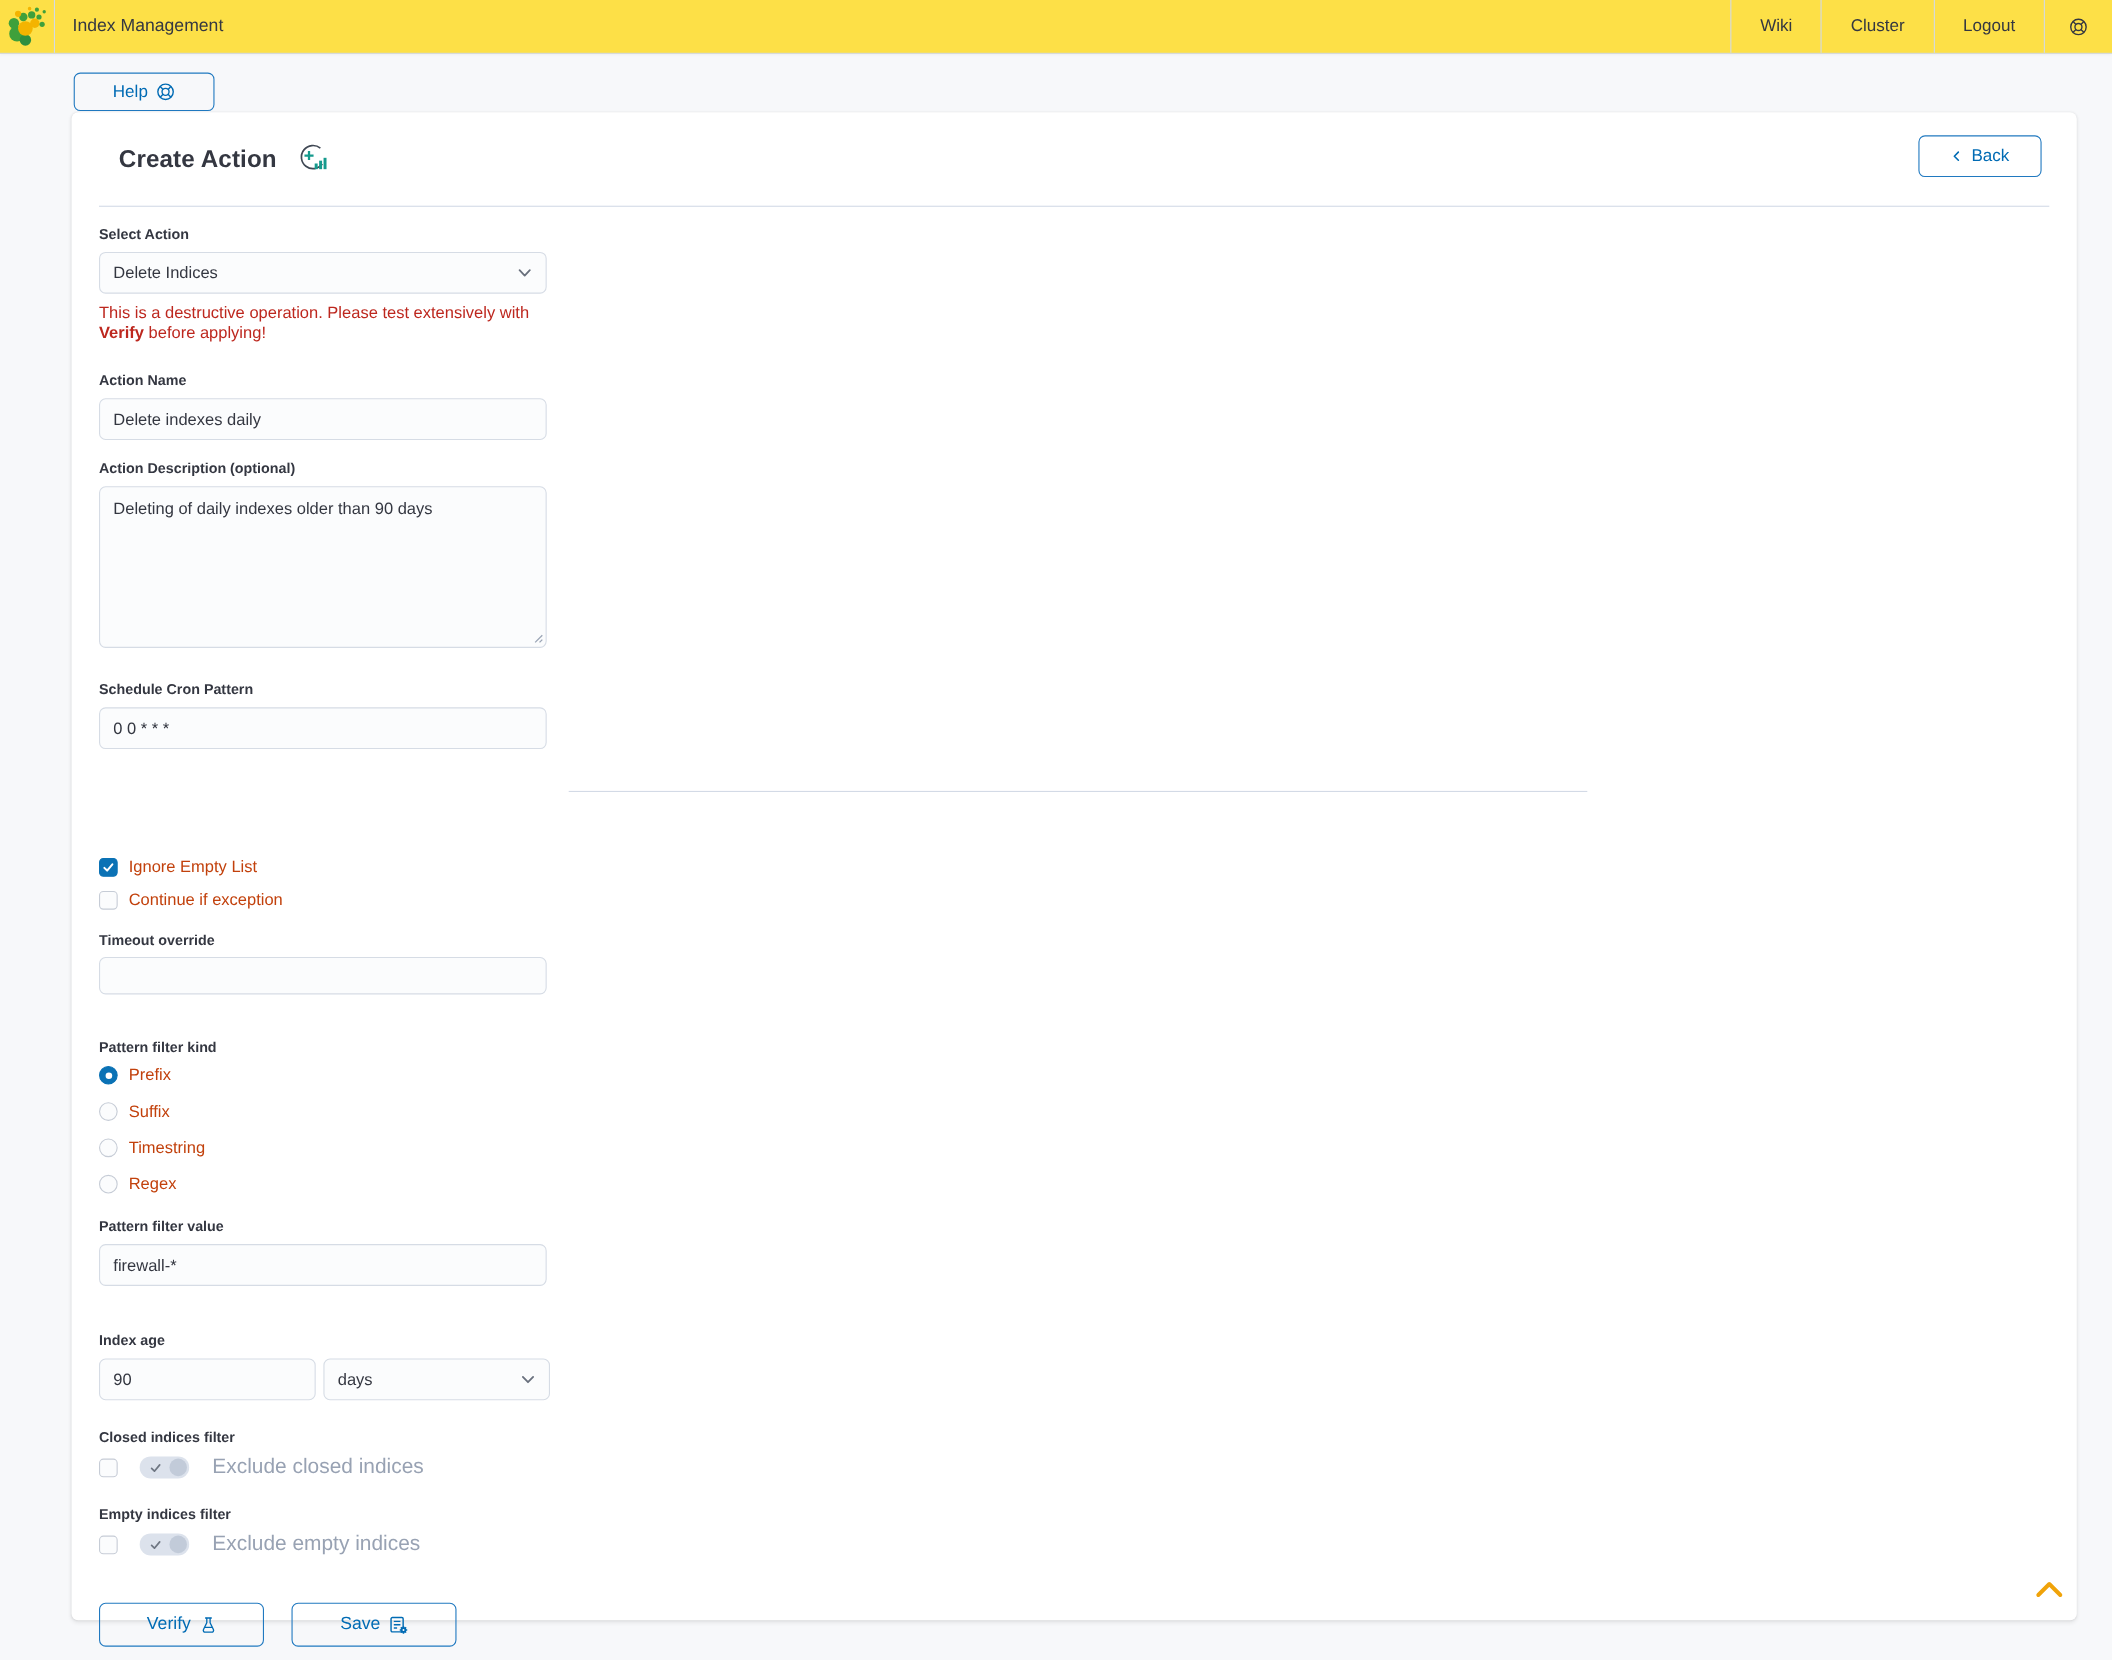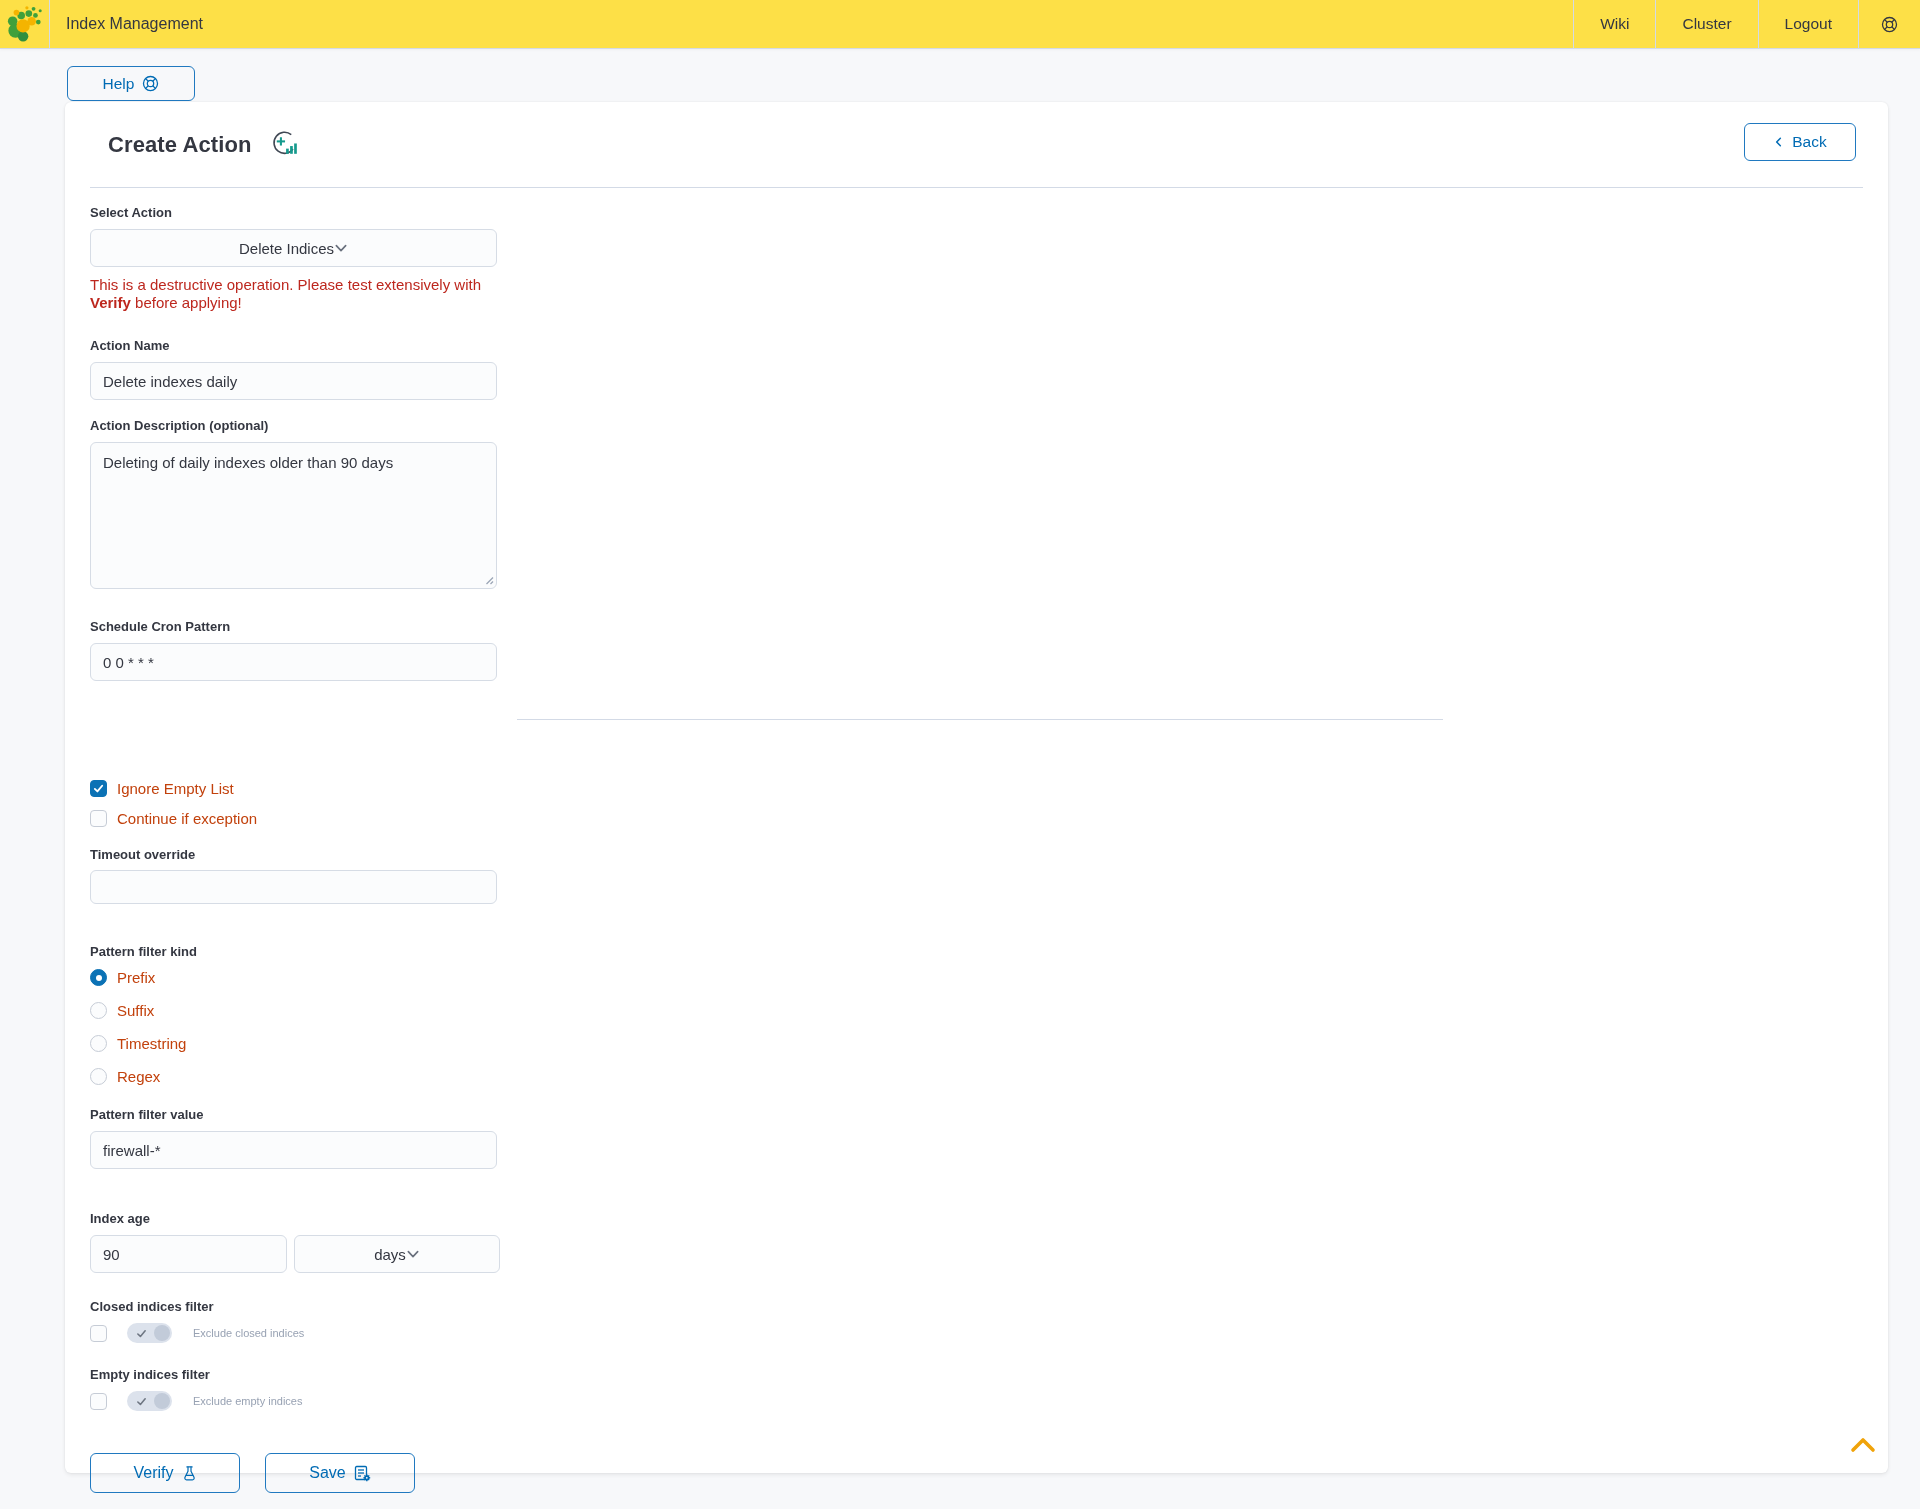--- a/index.html
+++ b/index.html
@@ -47,21 +47,21 @@
 
   .form { margin-left: 25px; width: 410px; }
   .field-label { font-size: 13px; font-weight: 700; color: #343741; line-height: 16px; }
   .control {
     width: 407px; height: 38px; background: #fbfcfd;
     border: 1px solid #d6dce5; border-radius: 6px;
     padding: 0 12px; font-size: 15px; color: #343741;
     font-family: inherit; display: flex; align-items: center;
   }
   input.control { display: block; line-height: 36px; }
-  .select { justify-content: center; cursor: pointer; }
+  .select { justify-content: space-between; cursor: pointer; }
   .select .chev { color: #69707D; flex: 0 0 auto; }
   .ta-wrap { position: relative; width: 407px; }
   textarea.control { height: 147px; padding: 10px 12px; resize: none; line-height: 20px; }
   .resize-corner { position: absolute; right: 3px; bottom: 4px; }
 
   .warning { font-size: 15px; color: #BD271E; line-height: 18px; }
   .warning strong { font-weight: 700; }
 
   .mid-rule { border: none; border-top: 1px solid #d3dae6; width: 926px; margin-left: 452px; }
 
@@ -74,21 +74,21 @@
   .radio-row { display: flex; align-items: center; gap: 10px; font-size: 15px; color: #c2410c; cursor: pointer; }
   .radio { width: 17px; height: 17px; border-radius: 50%; background: #fbfcfd; border: 1px solid #c6ccd6; position: relative; flex: 0 0 auto; }
   .radio.selected { background: #0b72b5; border-color: #0b72b5; }
   .radio.selected::after { content:""; position: absolute; left: 50%; top: 50%; width: 6px; height: 6px; margin: -3px 0 0 -3px; border-radius: 50%; background: #fff; }
 
   
   .switch-row { display: flex; align-items: center; gap: 20px; }
   .switch { width: 45px; height: 20px; border-radius: 10px; background: #dce2ec; position: relative; display: inline-flex; align-items: center; flex: 0 0 auto; margin-right: -9px; }
   .switch .sw-check { margin-left: 9px; }
   .switch .knob { position: absolute; right: 2px; top: 2px; width: 16px; height: 16px; border-radius: 50%; background: #c2cbd9; }
-  .switch-label { font-size: 11px; color: #98a2b3; margin-left: 10px; }
+  .switch-label { font-size: 19px; color: #98a2b3; margin-left: 10px; }
 
   
   .age-row { display: flex; gap: 7px; }
   .age-row .num { width: 197px; }
   .age-row .unit { width: 208px; }
 
   .btn-row { display: flex; gap: 25px; }
   .action-btn { width: 150px; height: 40px; font-size: 16px; }
 
   .scroll-top { position: absolute; right: 10px; bottom: 18px; cursor: pointer; line-height: 0; }

